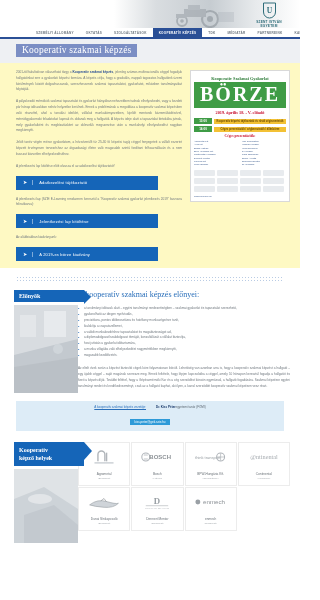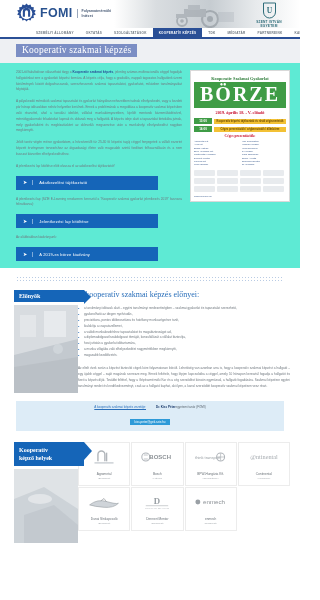--- a/index.html
+++ b/index.html
@@ -68,21 +68,21 @@
   .hero-title {
     position: absolute; left: 16px; top: 5px;
     background: #7b8ec4; color: #ffffff;
     font-family: "Liberation Serif", serif;
     font-size: 9.5px; letter-spacing: .2px;
     padding: 1px 6px 2px 6px;
   }
 
   
   .main {
-    display: flex; gap: 8px; padding: 7px 10px 0 16px; background: #5eead4;
+    display: flex; gap: 8px; padding: 7px 10px 0 16px; background: #fef9c3;
   }
   .col-left { width: 168px; }
   .col-right { width: 100px; }
 
   .body-p {
     font-size: 3.15px; line-height: 1.85; color: #70787f;
     text-align: justify; margin-bottom: 6px;
   }
   .body-p b { color: #2a4f96; font-weight: 700; }
 
@@ -260,34 +260,20 @@
         <circle cx="78" cy="17" r="3" fill="#7b838a"></circle>
         <circle cx="50" cy="19" r="5" fill="none" stroke="#7b838a" stroke-width="1.8"></circle>
         <circle cx="50" cy="19" r="1.8" fill="#7b838a"></circle>
         <rect x="52" y="7" width="22" height="8" fill="#8d959c"></rect>
         <rect x="56" y="3" width="12" height="5" fill="#9aa2a9"></rect>
         <rect x="44" y="12" width="10" height="4" fill="#8d959c"></rect>
         <path d="M86 10 h16 v10 h-16z" fill="#9aa2a9" opacity=".5"></path>
       </g>
     </svg>
 
-    <div class="logo-block">
-      <svg class="gear-icon" viewBox="0 0 40 40">
-        <g fill="#2a4f96">
-          <path d="M20 1 l3.2 3.4 4.5-1.4 1.6 4.4 4.7 .6 -.6 4.7 4.4 1.6 -2.7 3.9 2.7 3.9 -4.4 1.6 .6 4.7 -4.7 .6 -1.6 4.4 -4.5-1.4 -3.2 3.4 -3.2-3.4 -4.5 1.4 -1.6-4.4 -4.7-.6 .6-4.7 -4.4-1.6 2.7-3.9 -2.7-3.9 4.4-1.6 -.6-4.7 4.7-.6 1.6-4.4 4.5 1.4z"></path>
-        </g>
-        <circle cx="20" cy="20" r="11" fill="#ffffff"></circle>
-        <path d="M13 26 v-10 a7 7 0 0 1 14 0 v10 h-4 v-9 a3 3 0 0 0 -6 0 v9z" fill="#2a4f96"></path>
-      </svg>
-      <div class="fomi-word">FOMI</div>
-      <div class="fomi-sub">
-        <div>Folyamatmérnöki</div>
-        <div>Intézet</div>
-      </div>
-    </div>
 
     <div class="uni-logo">
       <svg class="uni-crest" viewBox="0 0 30 34">
         <path d="M3 2 h24 v18 a12 12 0 0 1 -12 12 a12 12 0 0 1 -12 -12z" fill="none" stroke="#2f6d7a" stroke-width="2"></path>
         <text x="15" y="21" font-size="15" font-family="Liberation Serif, serif" fill="#2f6d7a" text-anchor="middle" font-weight="bold">U</text>
       </svg>
       <div class="uni-name">
         <div>SZENT ISTVÁN</div>
         <div>EGYETEM</div>
       </div>

